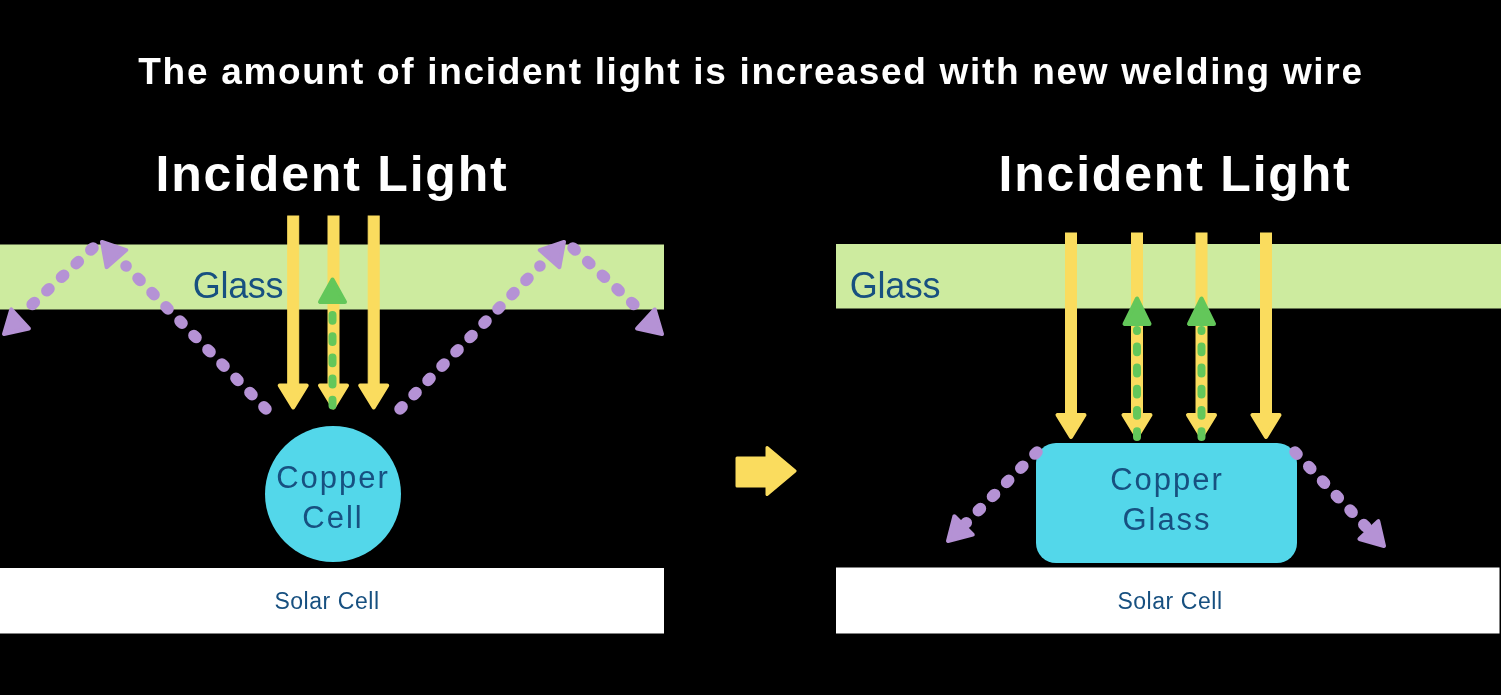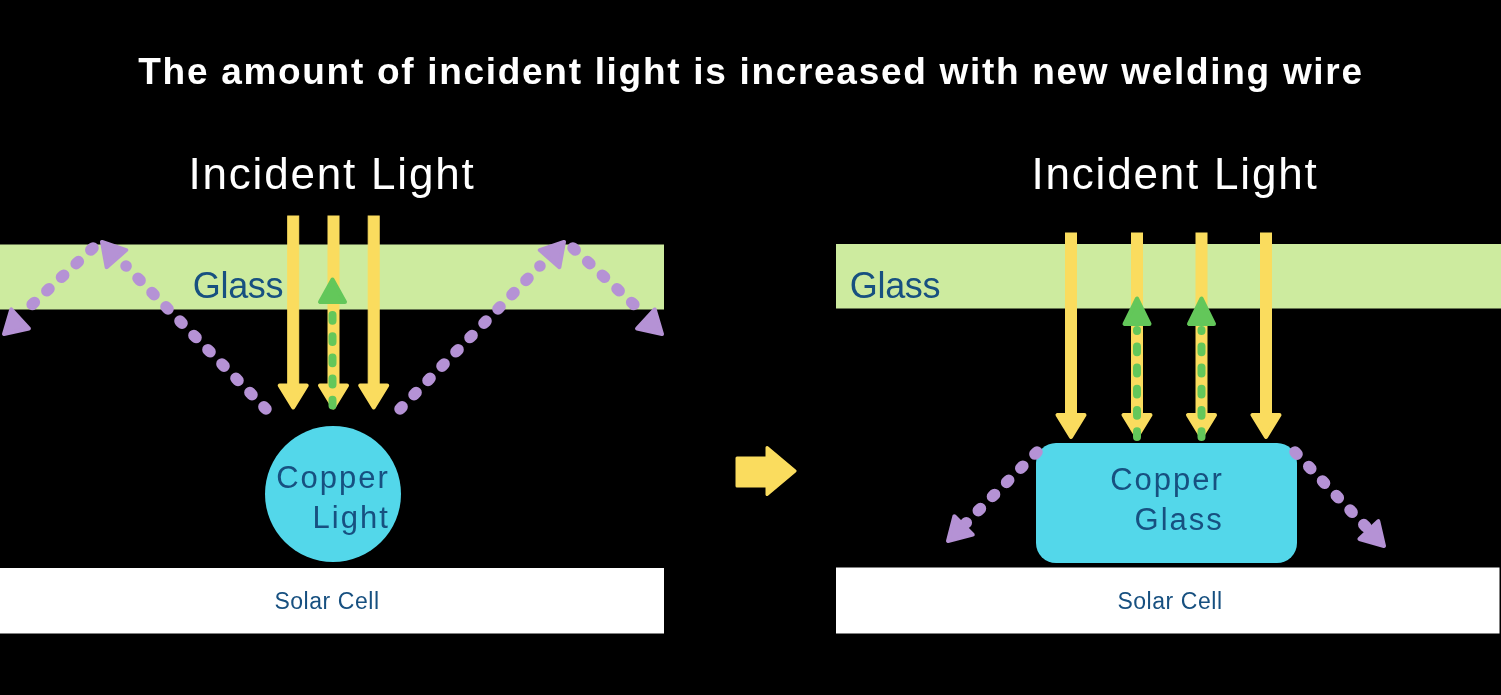--- a/index.html
+++ b/index.html
@@ -20,31 +20,31 @@
     color: var(--c-navy, #175080);
   }
   .title {
     left: 751px; top: 71px;
     font-size: 37px; font-weight: bold;
     letter-spacing: 1.7px;
     color: var(--c-white, #fff);
     line-height: 37px;
   }
   .incident {
-    font-size: 44px; font-weight: normal;
+    font-size: 50px; font-weight: bold;
     letter-spacing: 1.8px;
     color: var(--c-white, #fff);
     line-height: 44px;
   }
   .incident.left  { left: 332px; top: 174px; }
   .incident.right { left: 1175px; top: 174px; }
   .glass-lbl { font-size: 36px; letter-spacing: -0.3px; line-height: 36px; margin-top: 8px; }
   .glass-lbl.left  { left: 238px; top: 278px; }
   .glass-lbl.right { left: 895px; top: 278px; }
-  .conductor-lbl { font-size: 31px; letter-spacing: 2px; line-height: 40px; text-align: right; }
+  .conductor-lbl { font-size: 31px; letter-spacing: 2px; line-height: 40px; }
   .conductor-lbl.wire   { left: 333px;  top: 498px; }
   .conductor-lbl.ribbon { left: 1167px; top: 500px; }
   .solar-lbl { font-size: 23px; letter-spacing: 0.55px; line-height: 35px; }
   .solar-lbl.left  { left: 327px;  top: 601px; }
   .solar-lbl.right { left: 1170px; top: 601px; }
 </style>
 </head>
 <body style="--c-bg: #000000; --c-navy: #175080; --c-white: #ffffff;">
 
 <div class="stage">
@@ -144,21 +144,21 @@
           <use href="#tri" transform="translate(1384,546) rotate(46.5)" stroke-width="4" stroke-linejoin="round"></use>
         </g>
       </g>
     </g>
   </svg>
 
   <div class="lbl title">The amount of incident light is increased with new welding wire</div>
 
   <div class="lbl incident left">Incident Light</div>
   <div class="lbl glass-lbl left">Glass</div>
-  <div class="lbl conductor-lbl wire"><span>Copper</span><br><span>Light</span></div>
+  <div class="lbl conductor-lbl wire"><span>Copper</span><br><span>Cell</span></div>
   <div class="lbl solar-lbl left">Solar Cell</div>
 
   <div class="lbl incident right">Incident Light</div>
   <div class="lbl glass-lbl right">Glass</div>
   <div class="lbl conductor-lbl ribbon"><span>Copper</span><br><span>Glass</span></div>
   <div class="lbl solar-lbl right">Solar Cell</div>
 
 </div>
 
 </body></html>

